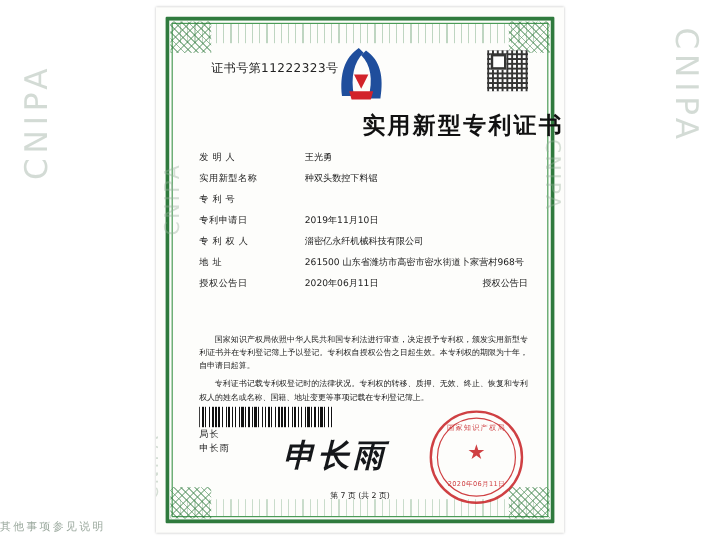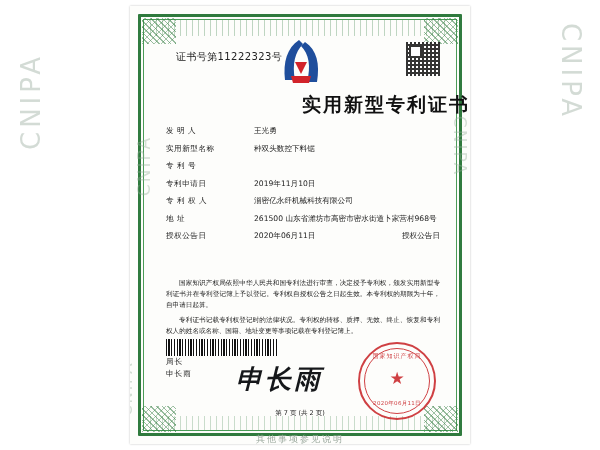--- a/index.html
+++ b/index.html
@@ -322,21 +322,21 @@
     text-align: center;
     font-size: 6.5px;
     color: #222;
   }
 
   
   .page-wm {
     position: absolute;
     left: 0; right: 0;
     bottom: 4px;
-    text-align: center;
+    text-align: left;
     font-size: 9px;
     color: #9aa89d;
     letter-spacing: 2px;
     font-family: Liberation Serif, serif;
   }
   .page-wm-left {
     position: absolute;
     left: 16px;
     top: 150px;
     font-size: 26px;

